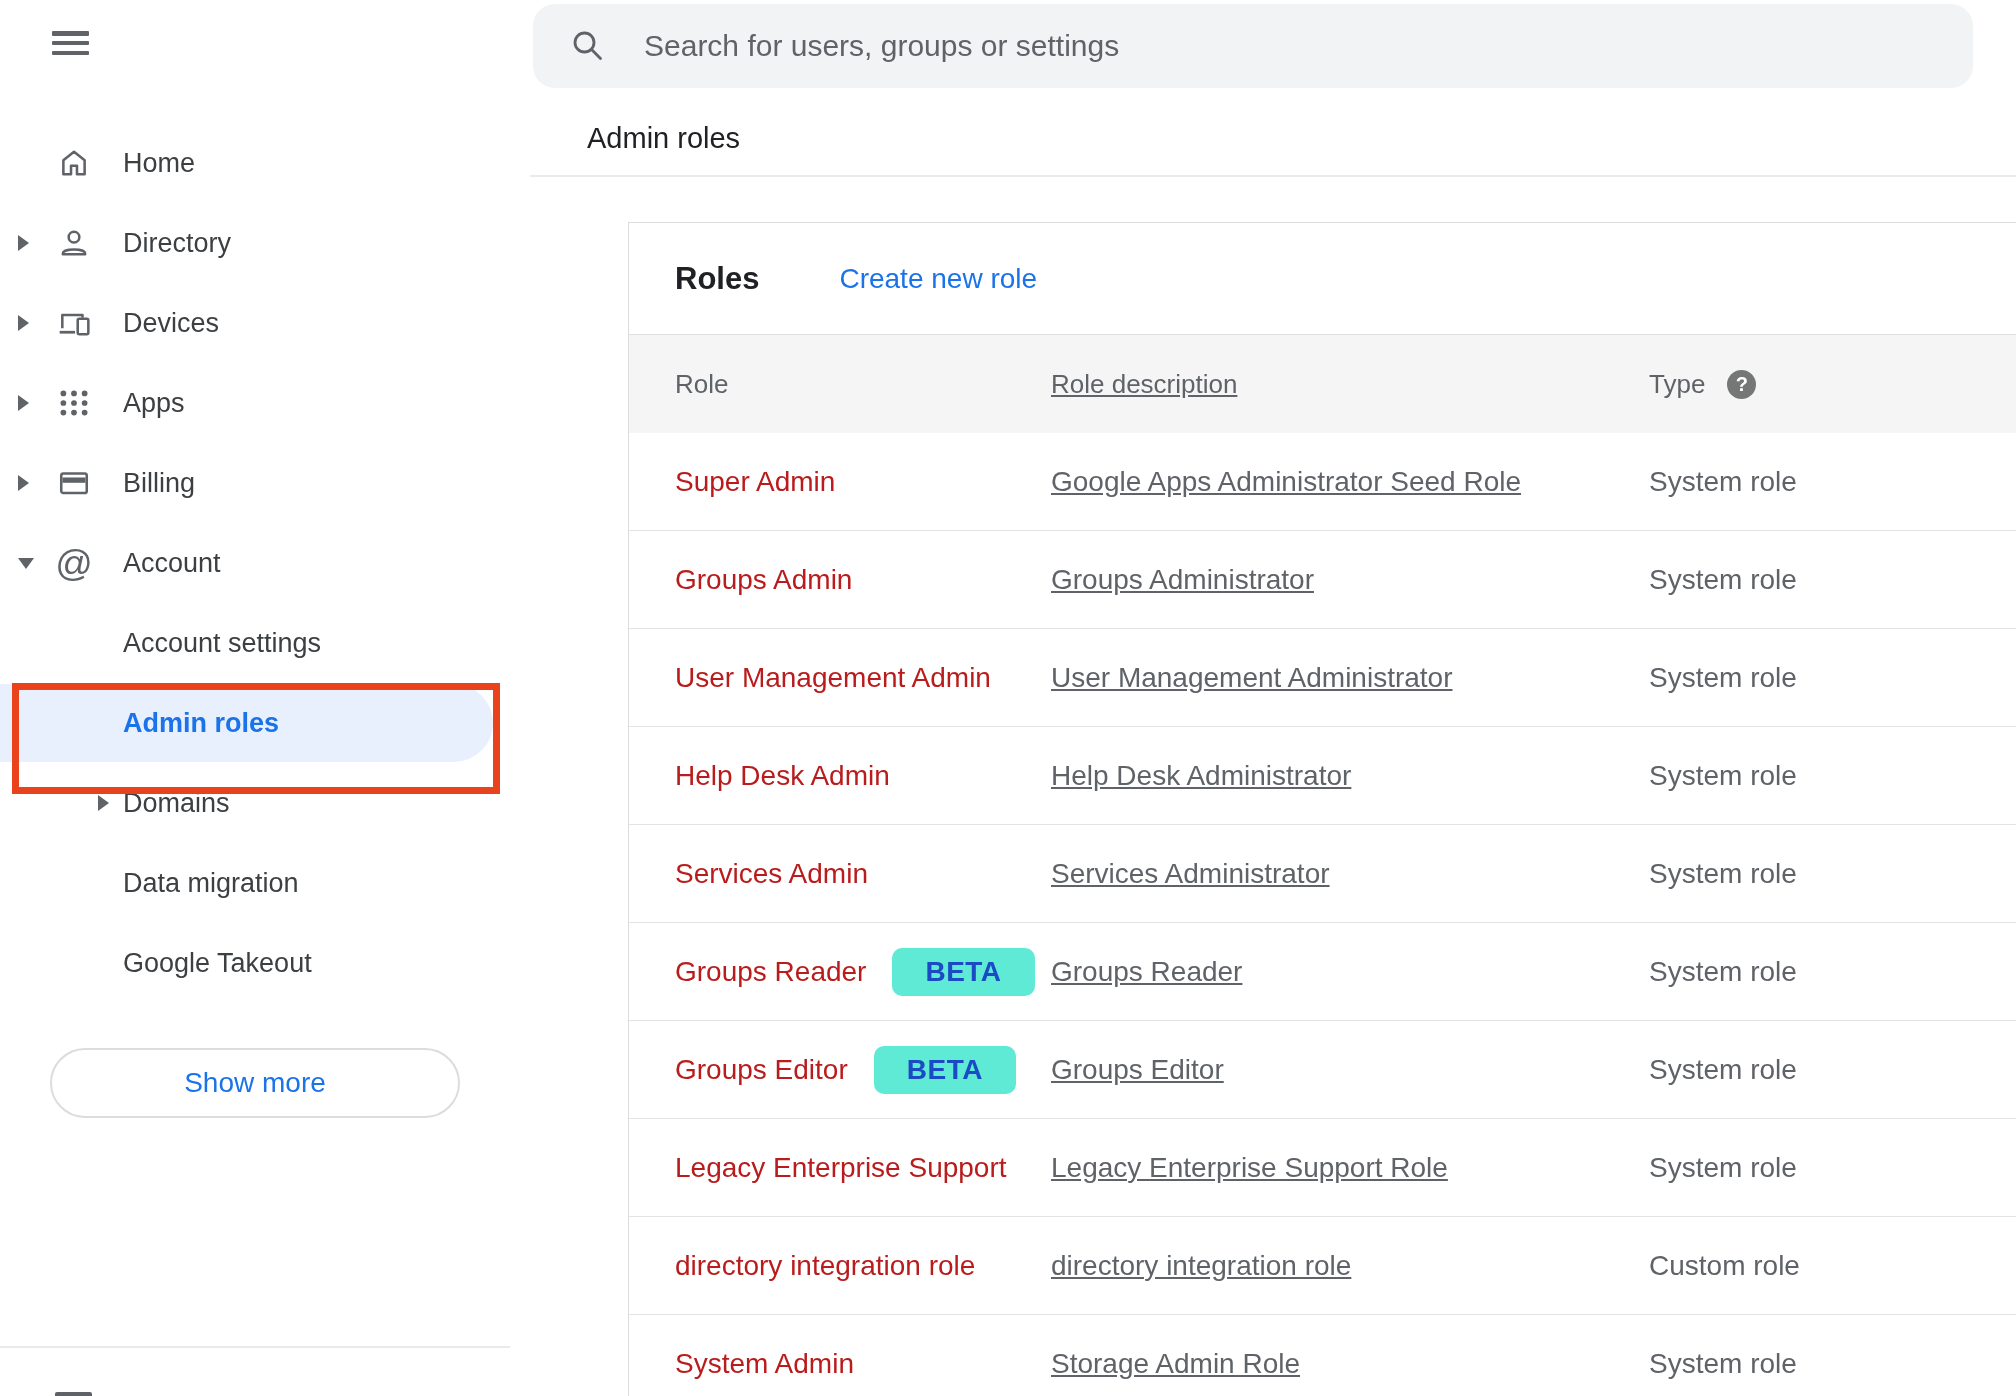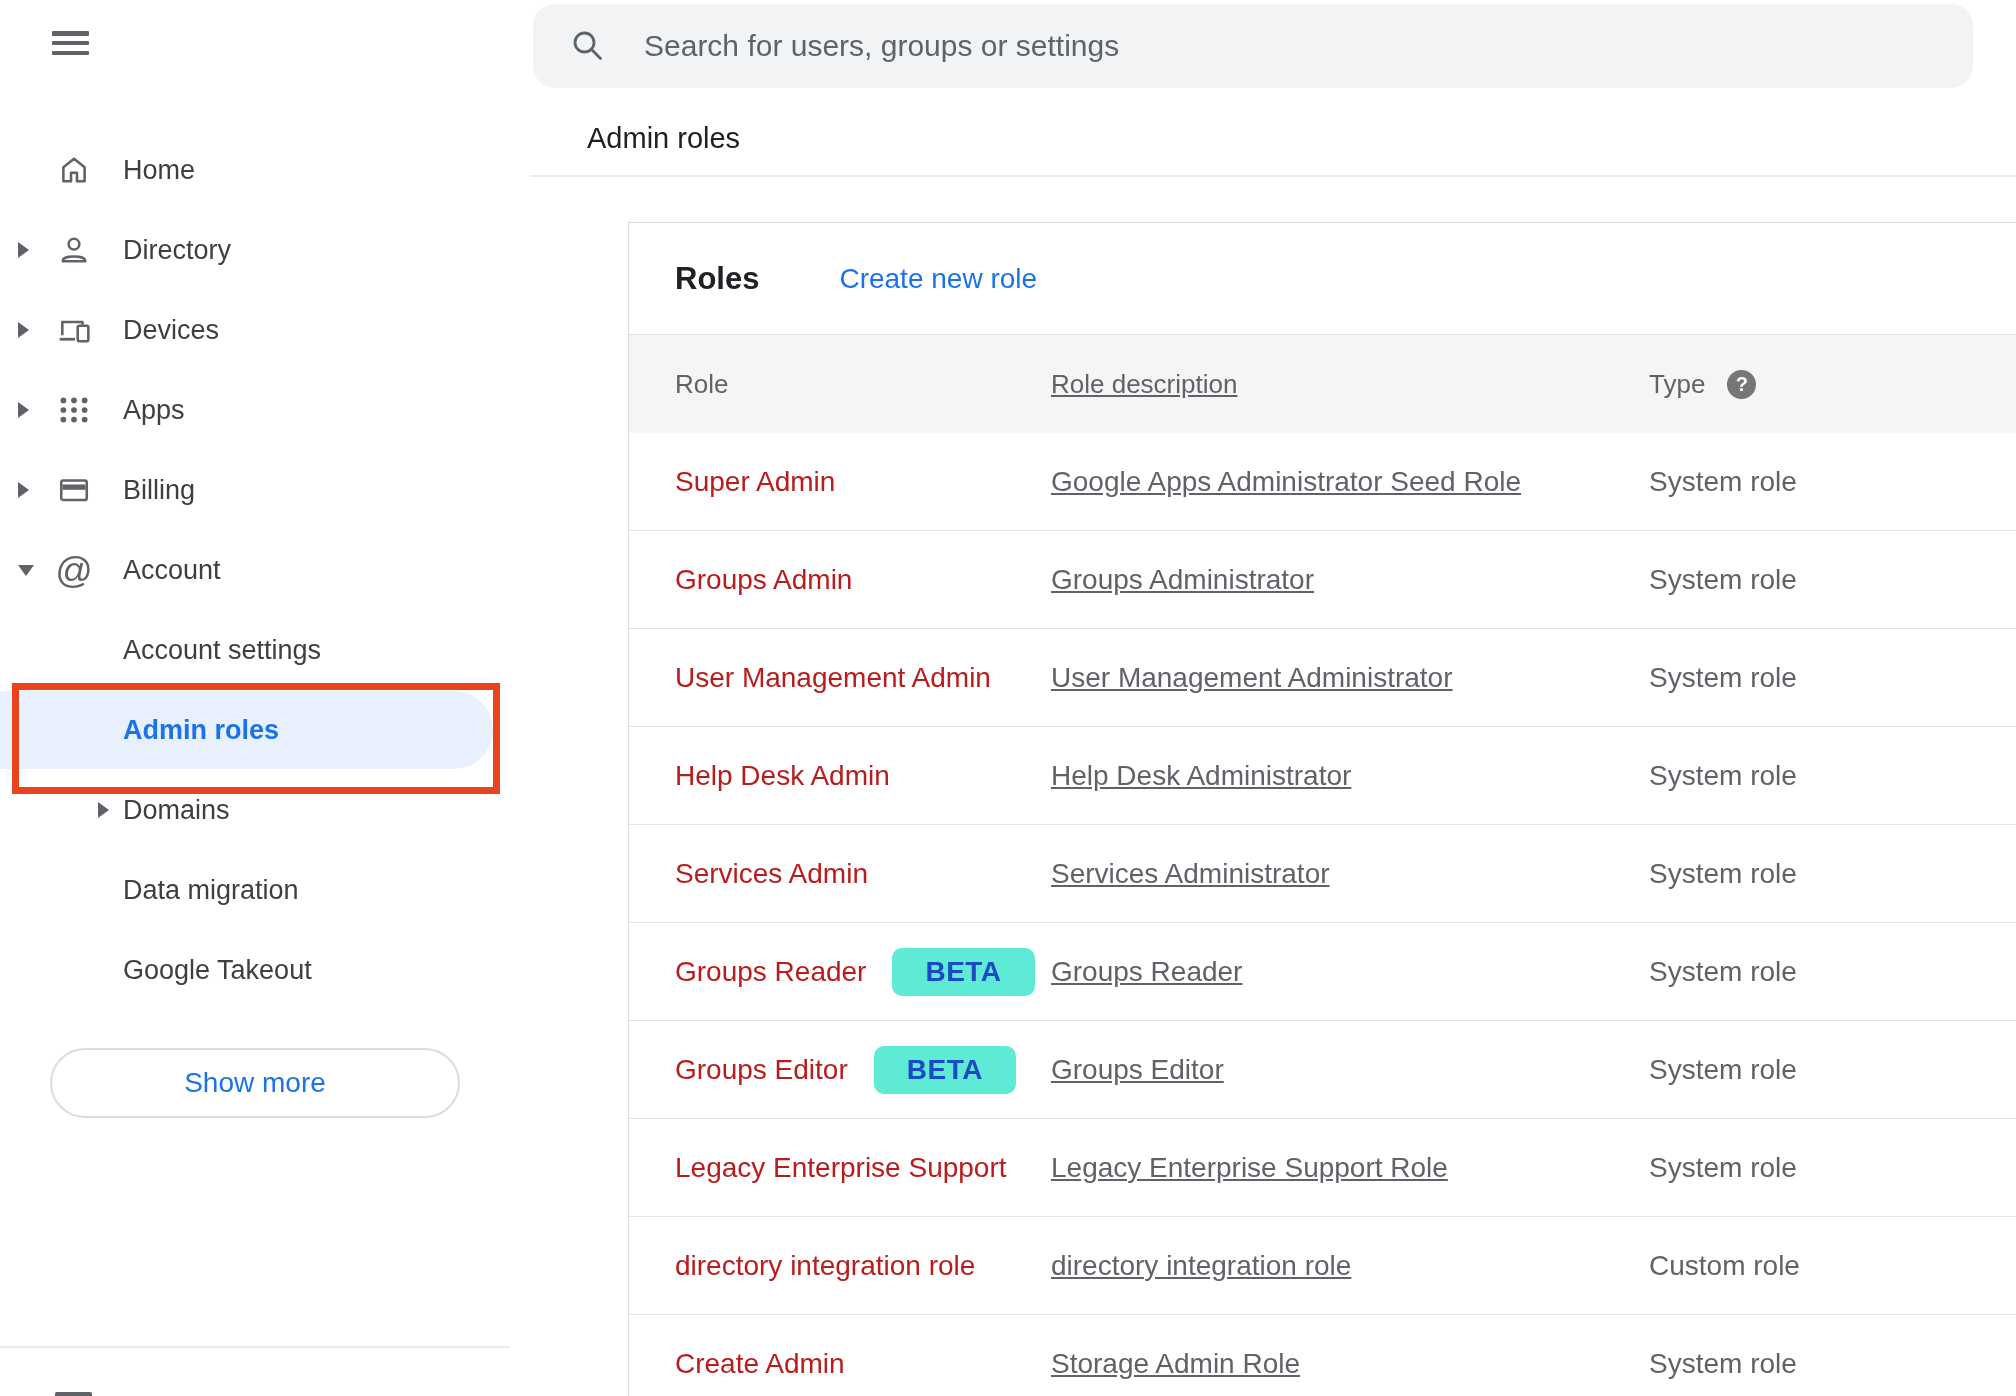--- a/index.html
+++ b/index.html
@@ -13,21 +13,21 @@
 
   
   .sidebar { position:absolute; left:0; top:0; width:530px; height:1396px; background:#fff; }
   .hamburger { position:absolute; left:52px; top:31px; width:37px; height:24px; cursor:pointer; }
   .hamburger span { display:block; width:37px; height:4.6px; background:#5f6368; border-radius:1px; }
   .hamburger span + span { margin-top:5.2px; }
   .logo { position:absolute; left:126px; top:14px; display:flex; align-items:center; }
   .logo svg { width:52px; height:60px; }
   .logo-text { font-size:44px; color:#5f6368; margin-left:15px; letter-spacing:-0.5px; }
 
-  .nav { position:absolute; left:0; top:130px; width:530px;text-align:center; }
+  .nav { position:absolute; left:0; top:123px; width:530px;text-align:center; }
   .nav-item { position:relative; height:80px; cursor:pointer; }
   .arrow { position:absolute; left:18px; top:50%; margin-top:-8px; width:0; height:0;
            border-left:11px solid #5f6368; border-top:8px solid transparent; border-bottom:8px solid transparent; }
   .arrow.down { margin-top:-5px; border-left:8px solid transparent; border-right:8px solid transparent;
                 border-top:11px solid #5f6368; border-bottom:none; }
   .arrow.sub { left:98px; }
   .nicon { position:absolute; left:56px; top:50%; transform:translateY(-50%);
            width:36px; height:36px; display:flex; align-items:center; justify-content:center; }
   .nicon svg { width:34px; height:34px; }
   .at-glyph { font-size:37px; color:#5f6368; line-height:1; }
@@ -298,20 +298,20 @@
     <div class="trow">
       <div class="col-role role-cell">
           <a class="role-link">directory integration role</a>
         </div>
       <div class="col-desc desc-cell">directory integration role</div>
       <div class="col-type type-cell">Custom role</div>
     </div>
 
     <div class="trow">
       <div class="col-role role-cell">
-          <a class="role-link">Create Admin</a>
+          <a class="role-link">System Admin</a>
         </div>
       <div class="col-desc desc-cell">Storage Admin Role</div>
       <div class="col-type type-cell">System role</div>
     </div>
 
   </div>
 </div>
 
 </body></html>

